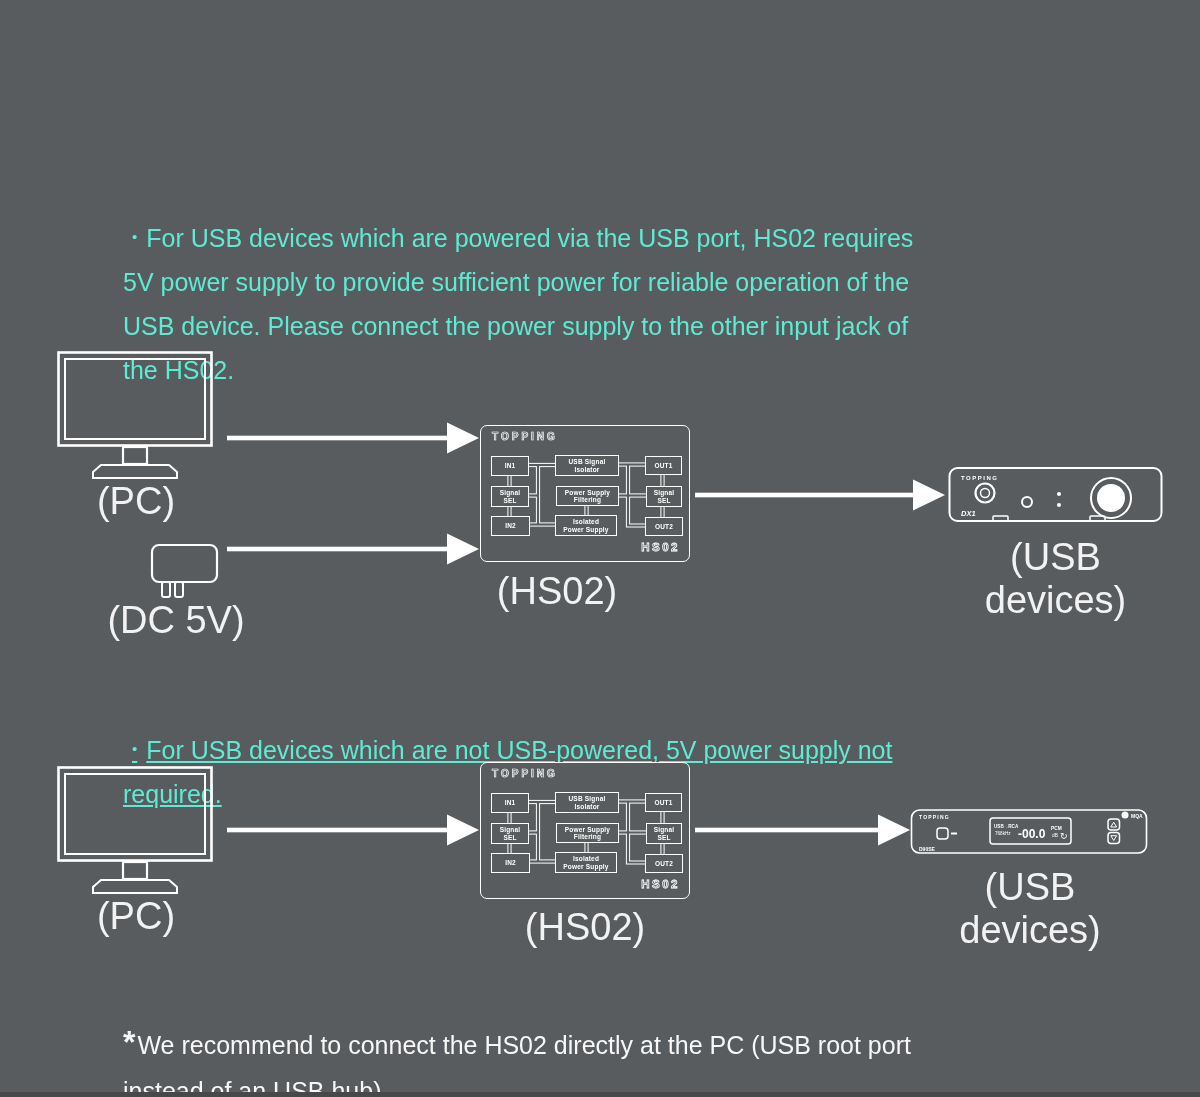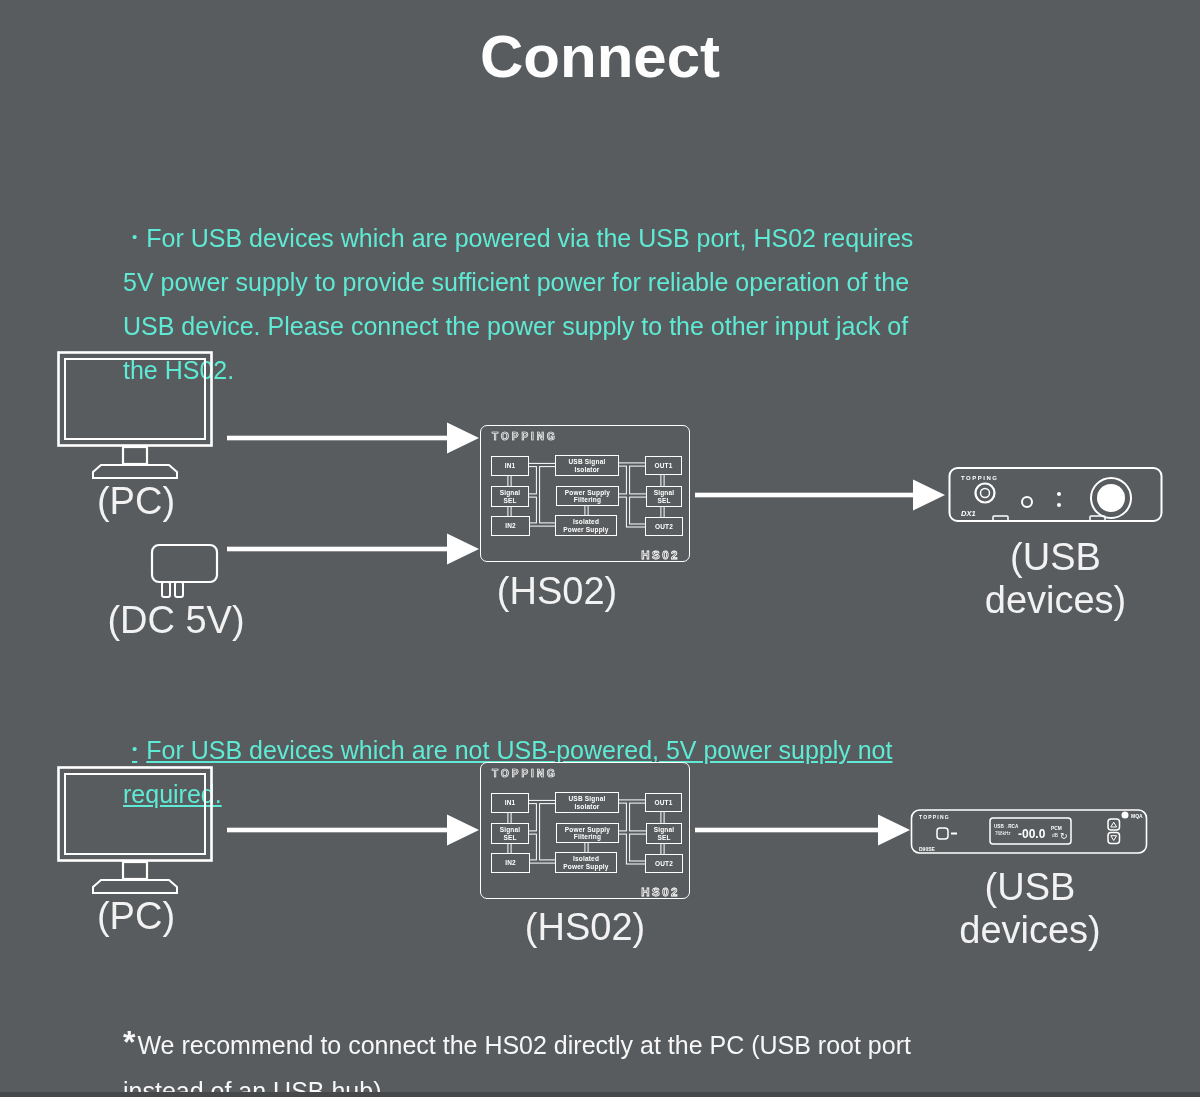--- a/index.html
+++ b/index.html
@@ -19,39 +19,38 @@
 
   svg{display:block;}
   .stroke{fill:none;stroke:#ffffff;}
 
   
   .hs02{position:absolute;width:208px;height:135px;border:1.6px solid #fff;border-radius:7px;background:#595c5e;}
   .hs02 .wires{position:absolute;left:0;top:0;}
   .wo{fill:none;stroke:#ffffff;stroke-width:4.2px;}
   .wi{fill:none;stroke:#595c5e;stroke-width:2.2px;}
   .hs02 .brand{position:absolute;left:11px;top:5px;font-size:10px;font-weight:bold;letter-spacing:3px;}
-  .hs02 .model{position:absolute;right:9px;bottom:0;font-size:11.5px;font-weight:bold;letter-spacing:2.5px;}
+  .hs02 .model{position:absolute;right:9px;bottom:8px;font-size:11.5px;font-weight:bold;letter-spacing:2.5px;}
   @supports (-webkit-text-stroke:1px #fff){
     .hs02 .brand{color:transparent;-webkit-text-stroke:0.7px #fff;}
     .hs02 .model{color:transparent;-webkit-text-stroke:0.8px #fff;}
   }
   .blk{position:absolute;border:1.2px solid #fff;background:#595c5e;display:flex;align-items:center;justify-content:center;
        text-align:center;font-size:6.5px;font-weight:bold;line-height:1.15;white-space:pre-line;letter-spacing:0.2px;}
 
   
   .devtxt{fill:#ffffff;font-family:"Liberation Sans","DejaVu Sans",sans-serif;}
 
   .strip{position:absolute;left:0;bottom:0;width:1200px;height:5px;background:#47484a;}
 </style>
 </head>
 <body>
 
 <div class="page">
 
-  <div class="title">Connect</div>
 
   <p class="para" style="left:123px;top:146px;width:990px;">
     <span class="bullet">•</span><span>For USB devices which are powered via the USB port, HS02 requires
 5V power supply to provide sufficient power for reliable operation of the
 USB device. Please connect the power supply to the other input jack of
 the HS02.</span>
   </p>
 
   <svg class="abs" style="left:57px;top:351px;" width="158" height="130" viewBox="0 0 158 130">
     <rect class="stroke" x="1.5" y="1.5" width="153" height="93" stroke-width="2.6"></rect>

